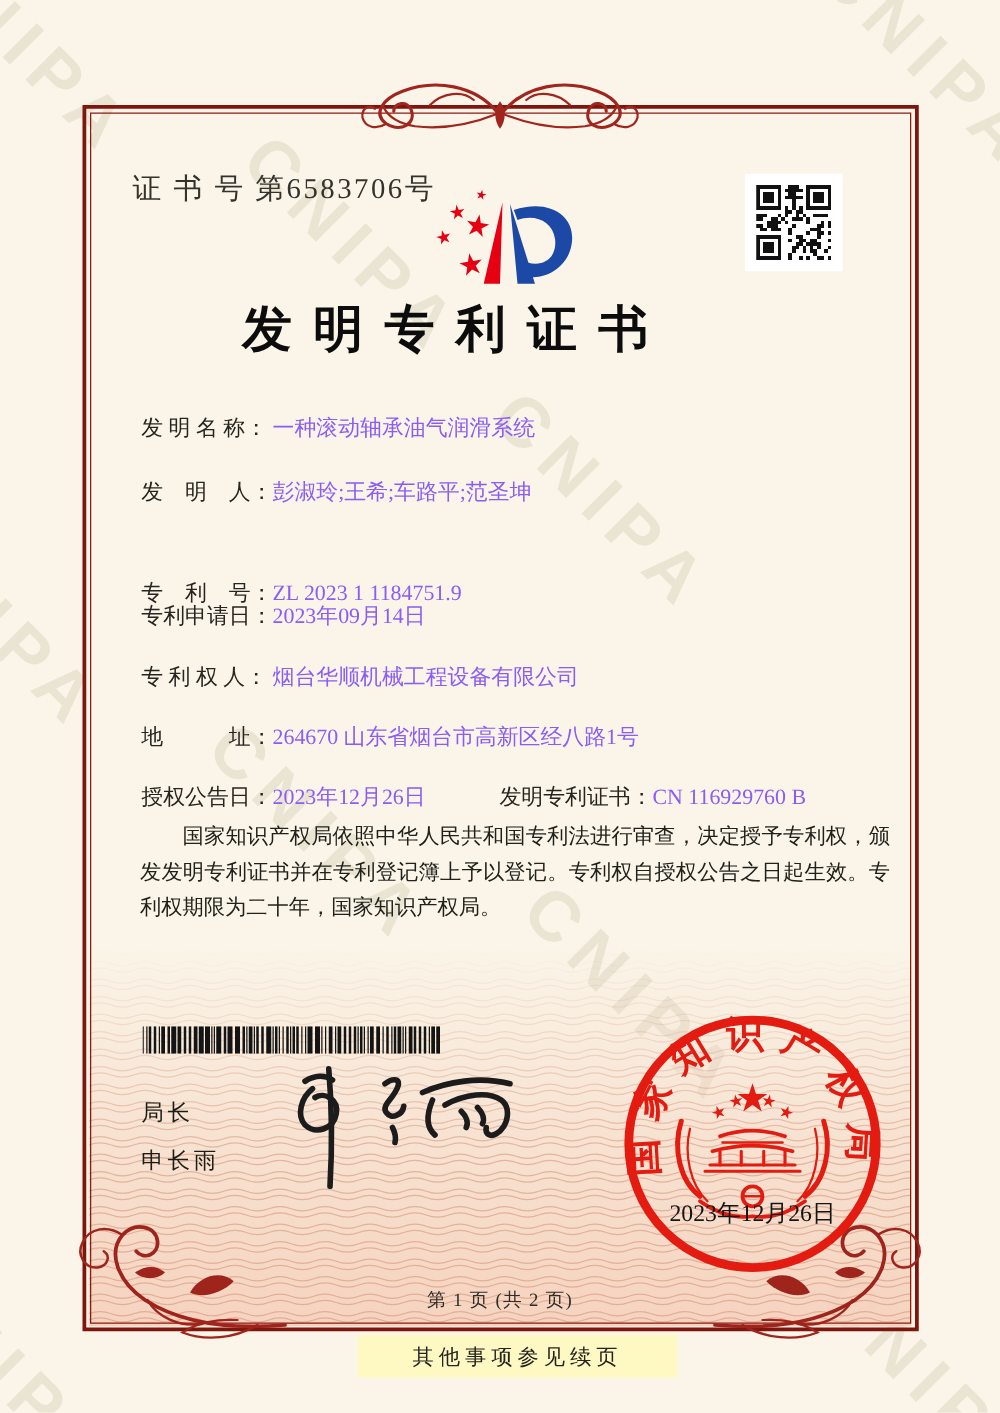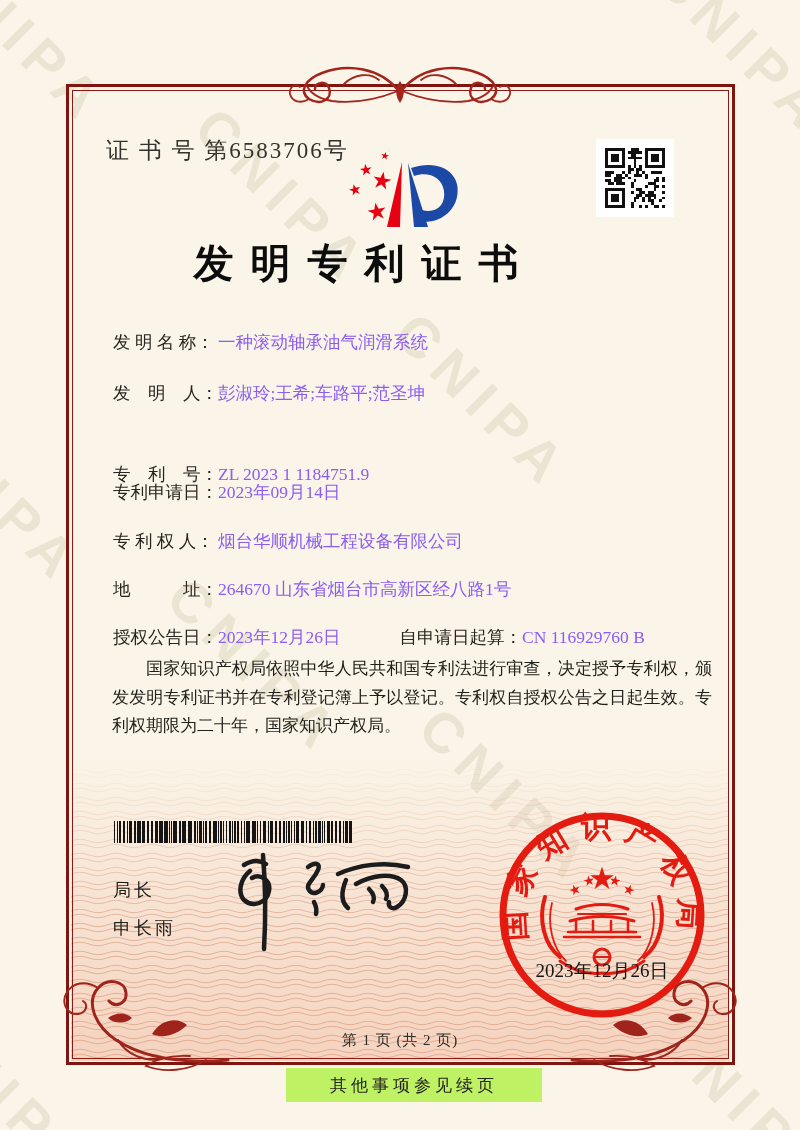--- a/index.html
+++ b/index.html
@@ -51,21 +51,21 @@
   .sig-title{position:absolute;left:113px;top:878px;font-size:18px;letter-spacing:3px;
              color:#1d1d18;z-index:3;font-family:"Liberation Sans","DejaVu Sans",sans-serif;}
   .sig-name{position:absolute;left:113px;top:916px;font-size:18px;letter-spacing:3px;
             color:#1d1d18;z-index:3;font-family:Liberation Serif, serif;}
   .sig-svg{position:absolute;left:222px;top:843px;z-index:3;}
   .seal{position:absolute;left:493px;top:806px;z-index:4;}
 
   .page-num{position:absolute;left:0;top:1031px;width:800px;text-align:center;
             font-size:15px;color:#2e2d27;letter-spacing:1px;z-index:3;}
   .note-box{position:absolute;left:286px;top:1068px;width:256px;height:34px;
-            background:#bef264;z-index:3;display:flex;align-items:center;
+            background:#fef9c3;z-index:3;display:flex;align-items:center;
             justify-content:center;}
   .note-box span{font-size:17px;letter-spacing:4px;color:#24231d;}
 
   
   .orn{position:absolute;z-index:3;}
   .orn-top{left:280px;top:57px;}
   .orn-bl{left:56px;top:972px;}
   .orn-br{left:569px;top:972px;transform:scaleX(-1);}
 </style>
 </head>
@@ -417,21 +417,21 @@
 <div class="row" style="top:480px;">
   <span class="lab">专利申请日：</span><span class="val">2023年09月14日</span>
 </div>
 <div class="row" style="top:529px;">
   <span class="lab">专 利 权 人：</span><span class="val">烟台华顺机械工程设备有限公司</span>
 </div>
 <div class="row" style="top:577px;">
   <span class="lab">地　　　址：</span><span class="val">264670 山东省烟台市高新区经八路1号</span>
 </div>
 <div class="row" style="top:625px;">
-  <span class="lab">授权公告日：</span><span class="val">2023年12月26日</span><span class="pair2"><span class="lab" style="min-width:0;">自申请日起算：</span><span class="val">CN 116929760 B</span></span>
+  <span class="lab">授权公告日：</span><span class="val">2023年12月26日</span><span class="pair2"><span class="lab" style="min-width:0;">发明专利证书：</span><span class="val">CN 116929760 B</span></span>
 </div>
 
 <div class="paras">
   <p>国家知识产权局依照中华人民共和国专利法进行审查，决定授予专利权，颁发发明专利证书并在专利登记簿上予以登记。专利权自授权公告之日起生效。专利权期限为二十年，国家知识产权局。</p>
 </div>
 
 <svg class="barcode" id="barcode-svg" viewBox="0 0 242 22" preserveAspectRatio="none">
     <rect x="0" y="0" width="1" height="22" fill="#141414"></rect>
     <rect x="3" y="0" width="1" height="22" fill="#141414"></rect>
     <rect x="5" y="0" width="2" height="22" fill="#141414"></rect>

